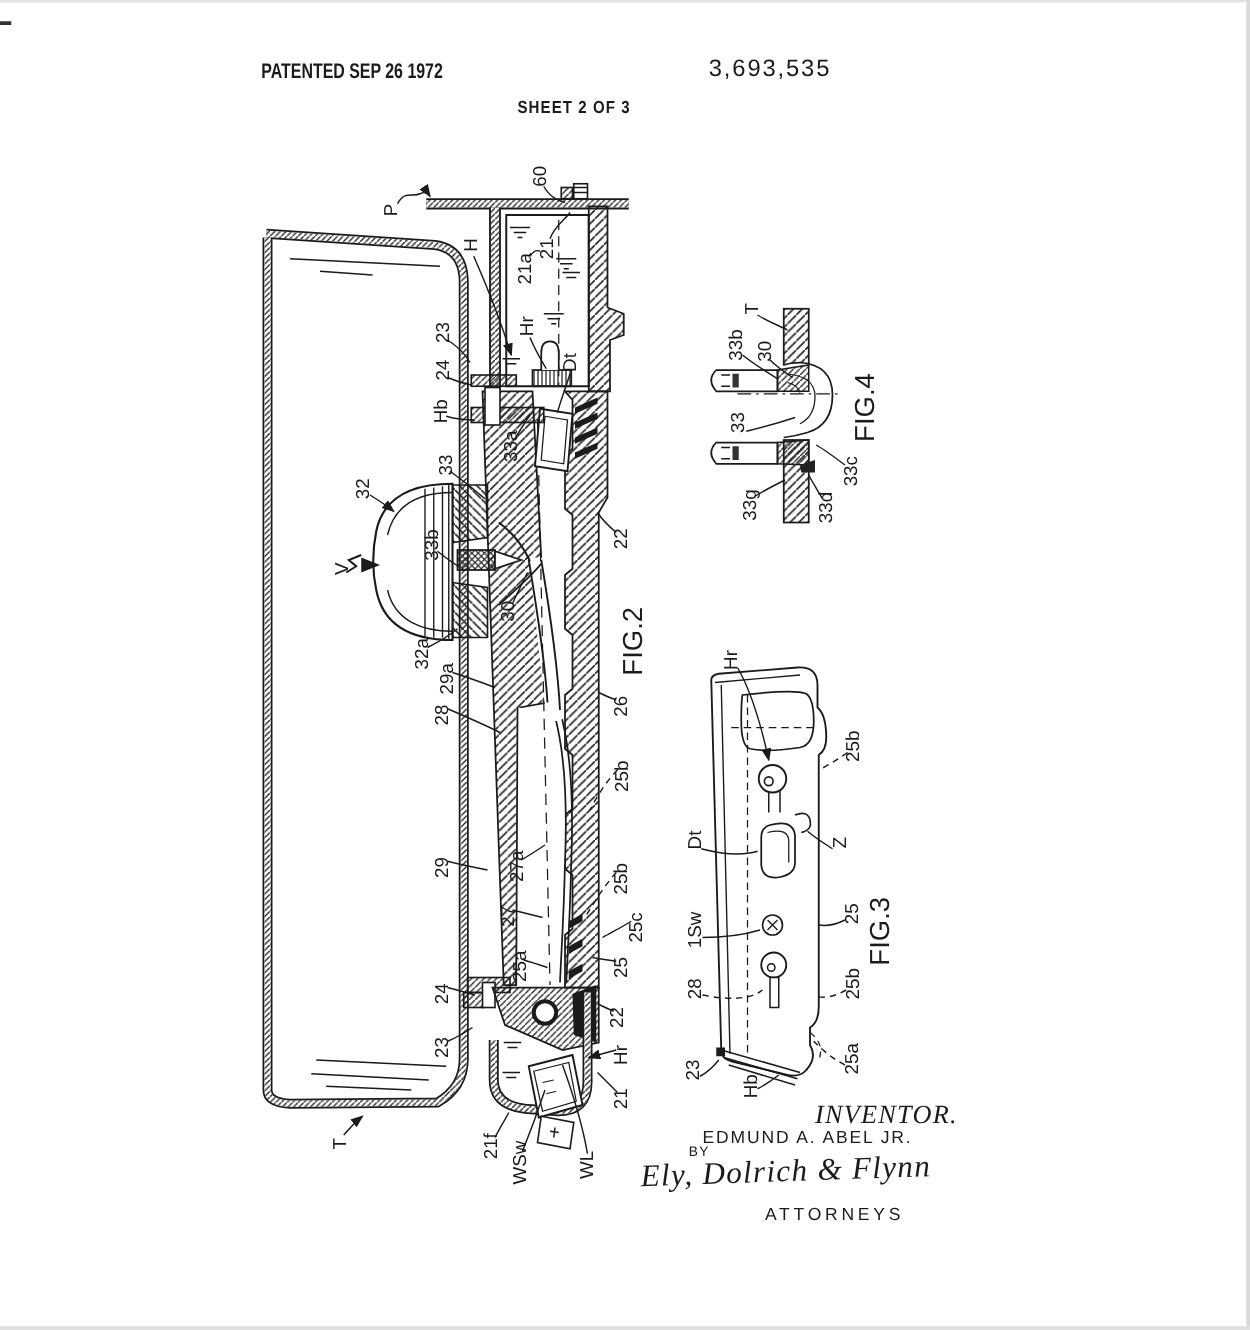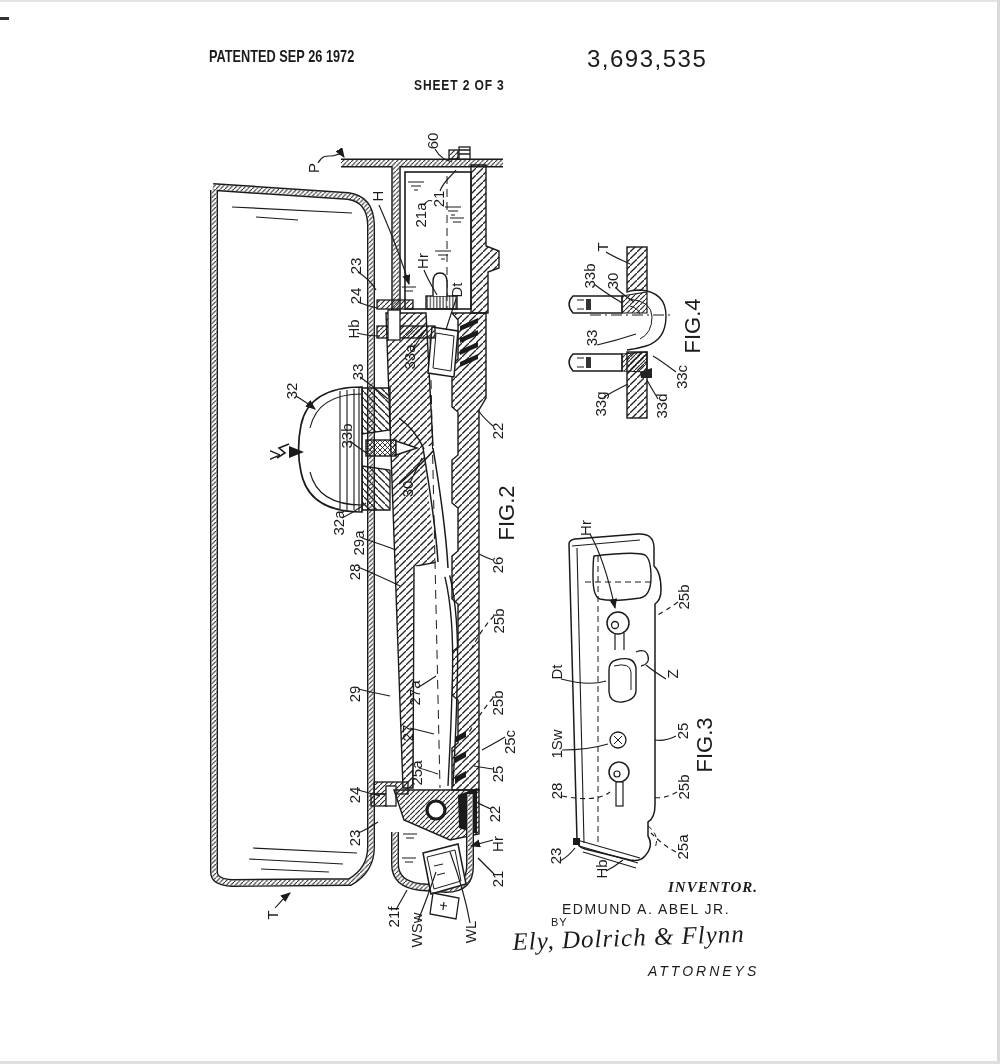--- a/index.html
+++ b/index.html
@@ -1,26 +1,26 @@
 <!DOCTYPE html>
 <html><head>
 <meta charset="utf-8">
 <style>
   html,body{margin:0;padding:0;background:#fff;}
   .page{position:relative;width:1000px;height:1064px;background:#ffffff;overflow:hidden;
         font-family:"Liberation Sans",sans-serif;color:#1b1b1b;}
   .abs{position:absolute;white-space:nowrap;}
   .patented{left:209px;top:47px;font-weight:bold;font-size:17px;transform:scaleX(0.75);transform-origin:left top;}
-  .patnum{left:587px;top:45px;font-size:24px;letter-spacing:1.5px;}
+  .patnum{left:567px;top:45px;font-size:19px;letter-spacing:1.5px;}
   .sheet{left:414px;top:77px;font-weight:bold;font-size:14px;transform:scaleX(0.86);transform-origin:left top;letter-spacing:1px;}
-  .inventor{left:668px;top:879px;font-family:"Liberation Serif",serif;font-style:italic;font-size:15px;letter-spacing:1px;font-weight:bold;}
+  .inventor{left:652px;top:879px;font-family:"Liberation Serif",serif;font-style:italic;font-size:21px;letter-spacing:1px;}
   .invname{left:562px;top:901px;font-size:14px;letter-spacing:1.5px;}
   .byline{left:551px;top:916px;font-size:11px;letter-spacing:1px;}
   .signature{left:512px;top:928px;font-family:"Liberation Serif",serif;font-style:italic;font-size:25px;transform:rotate(-2deg);transform-origin:left top;letter-spacing:1px;}
-  .attorneys{left:648px;top:963px;font-size:14px;letter-spacing:3px;font-style:italic;}
+  .attorneys{left:612px;top:963px;font-size:14px;letter-spacing:3px;}
   svg{position:absolute;left:0;top:0;}
   svg text{font-family:"Liberation Sans",sans-serif;fill:#1b1b1b;}
 </style>
 </head>
 <body>
 
 <div class="page">
 
 <svg width="1000" height="1064" viewBox="0 0 1000 1064">
   <defs>

